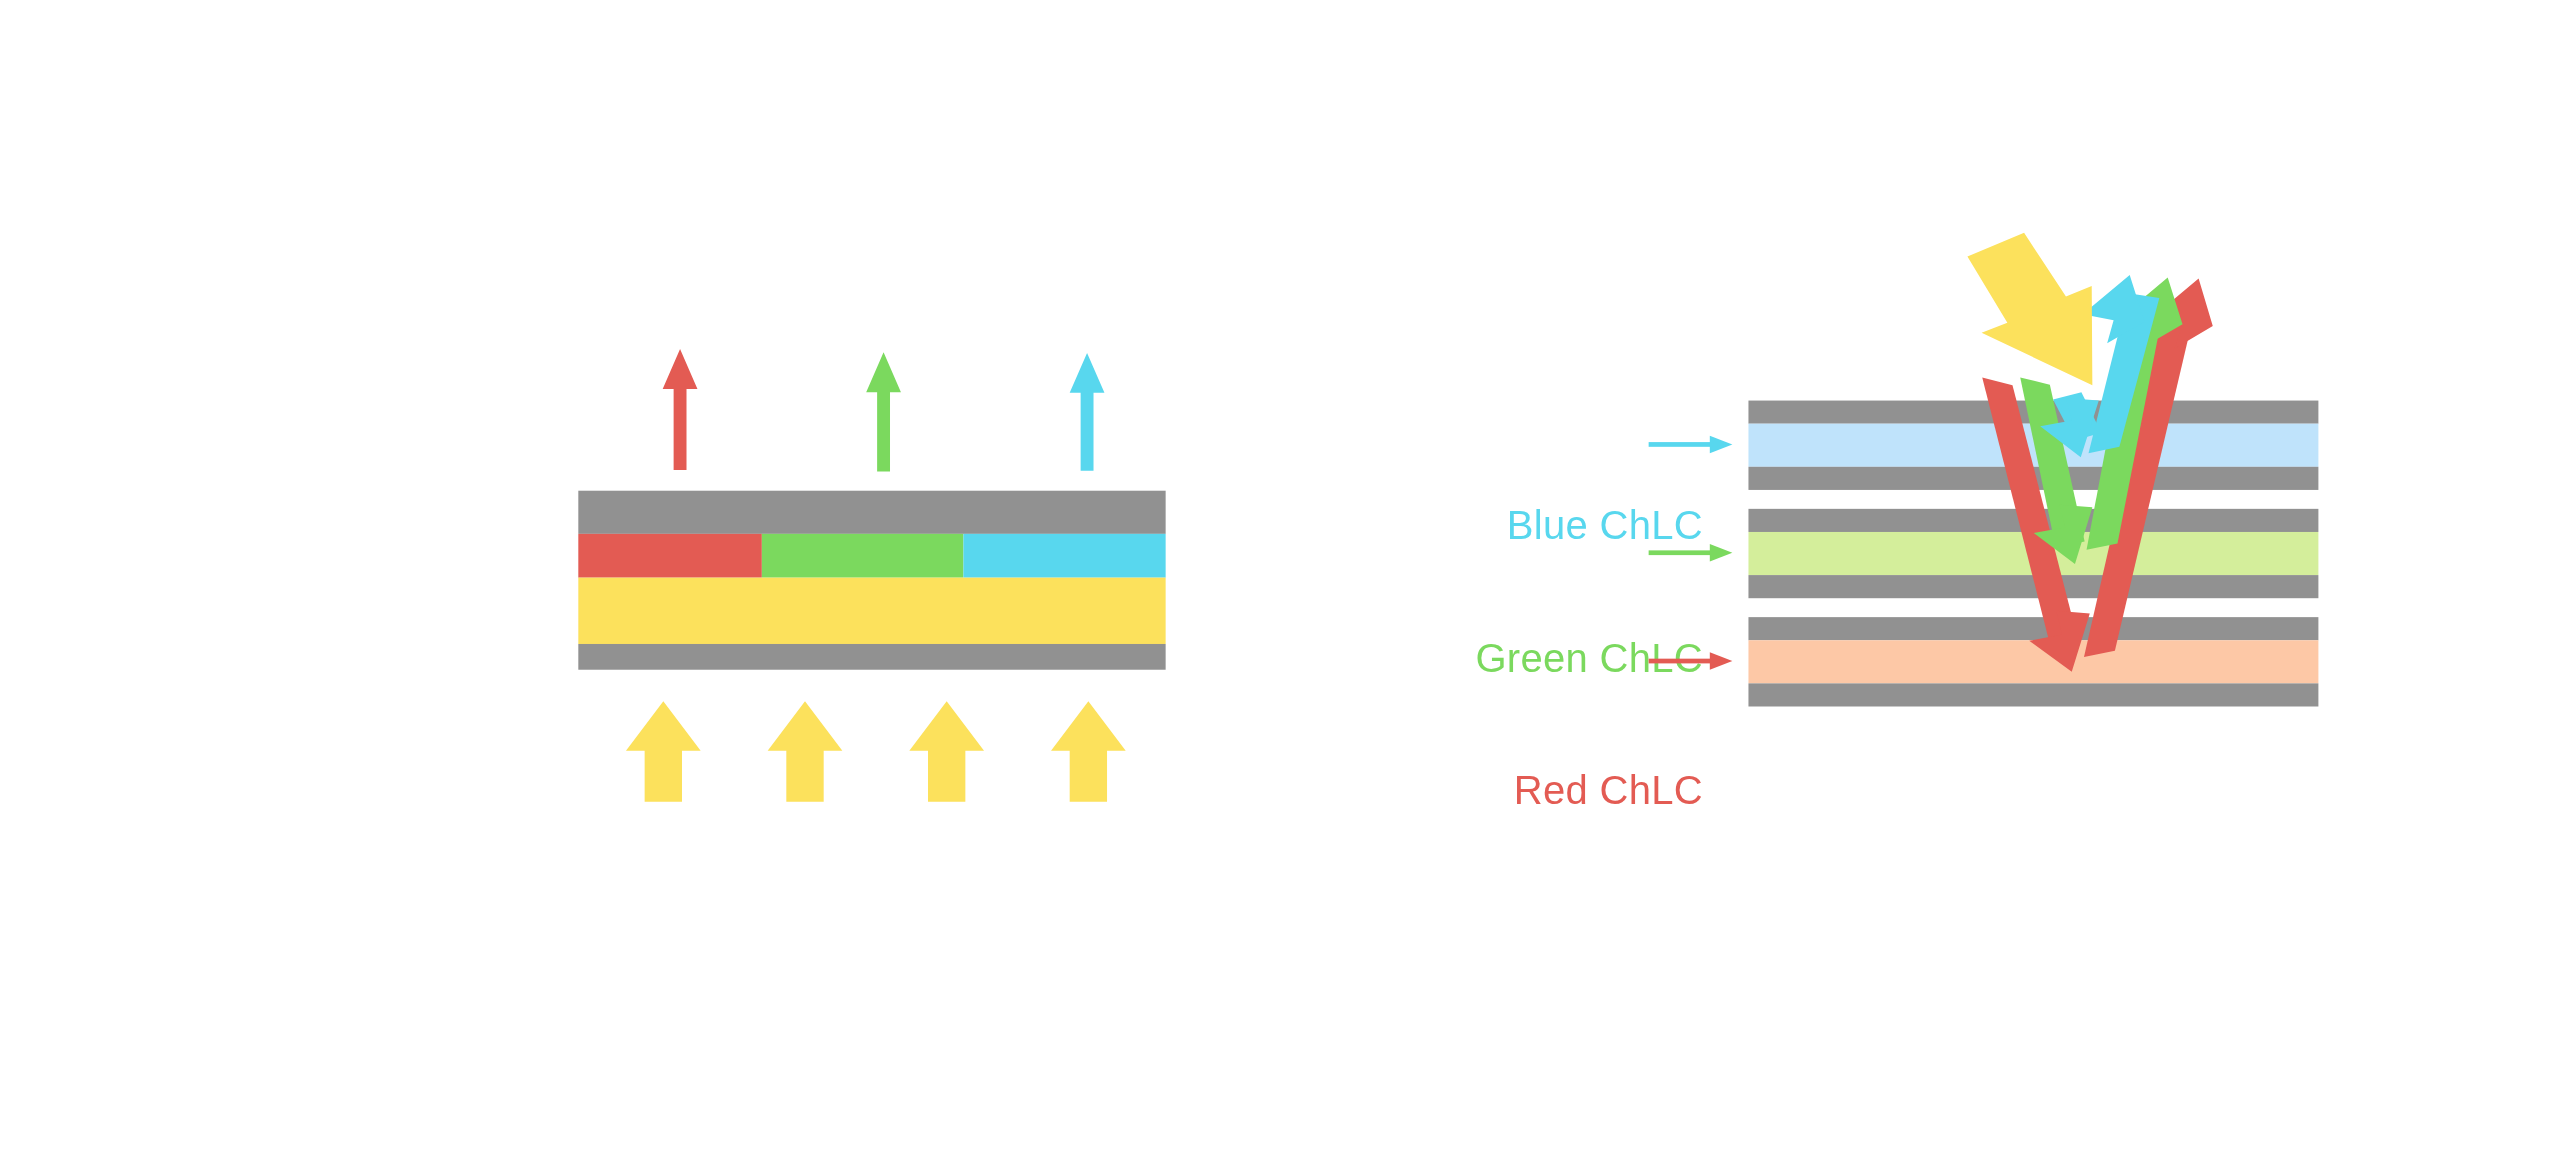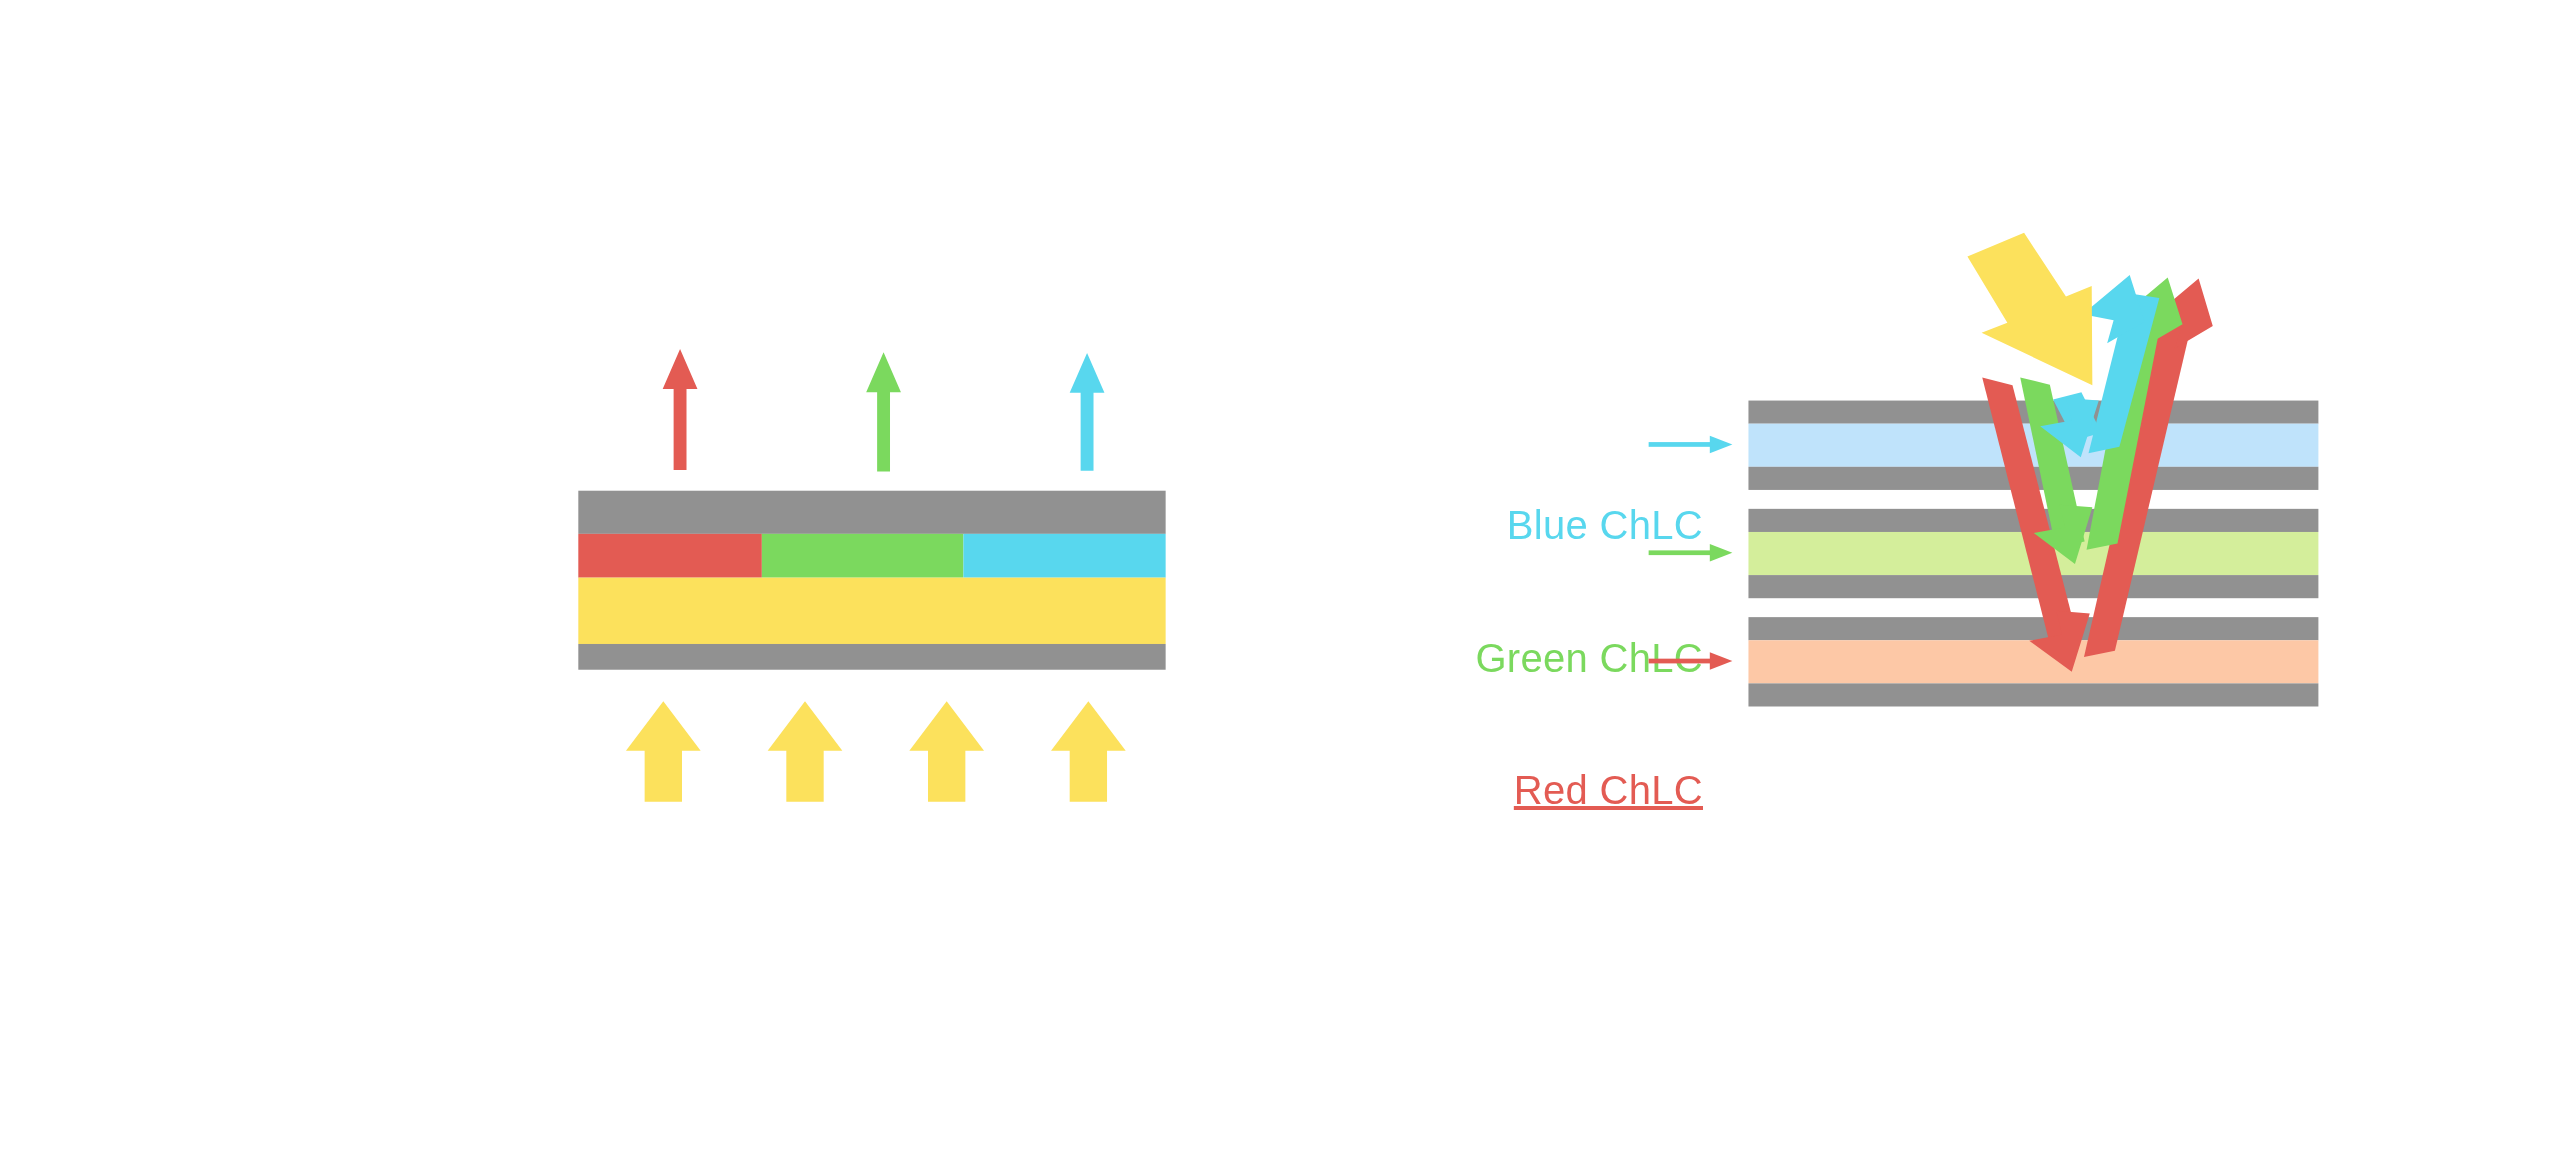--- a/index.html
+++ b/index.html
@@ -67,21 +67,21 @@
       <g>
         <polygon points="1690,1089 1748,1166 1719,1166 1719,1245 1661,1245 1661,1166 1632,1166" fill="#FCE15C"></polygon>
       </g>
     </svg>
   </div>
 
   <div class="panel" id="right-panel">
 
     <div class="label-text" id="lbl-blue" style="right:873px; top:505px; color:#58D7EE;">Blue ChLC</div>
     <div class="label-text" id="lbl-green" style="right:873px; top:638px; color:#7BD95E;text-align:center;">Green ChLC</div>
-    <div class="label-text" id="lbl-red" style="right:873px; top:770px; color:#E35B53;text-decoration:underline;">Red ChLC</div>
+    <div class="label-text" id="lbl-red" style="right:873px; top:770px; color:#E35B53;">Red ChLC</div>
 
     <svg class="svg-layer" viewBox="0 0 2000 1792" preserveAspectRatio="none">
 
       <defs>
         <clipPath id="clip-blue-cell">
           <rect x="715" y="762" width="885" height="170"></rect>
         </clipPath>
       </defs>
 
       <g>

